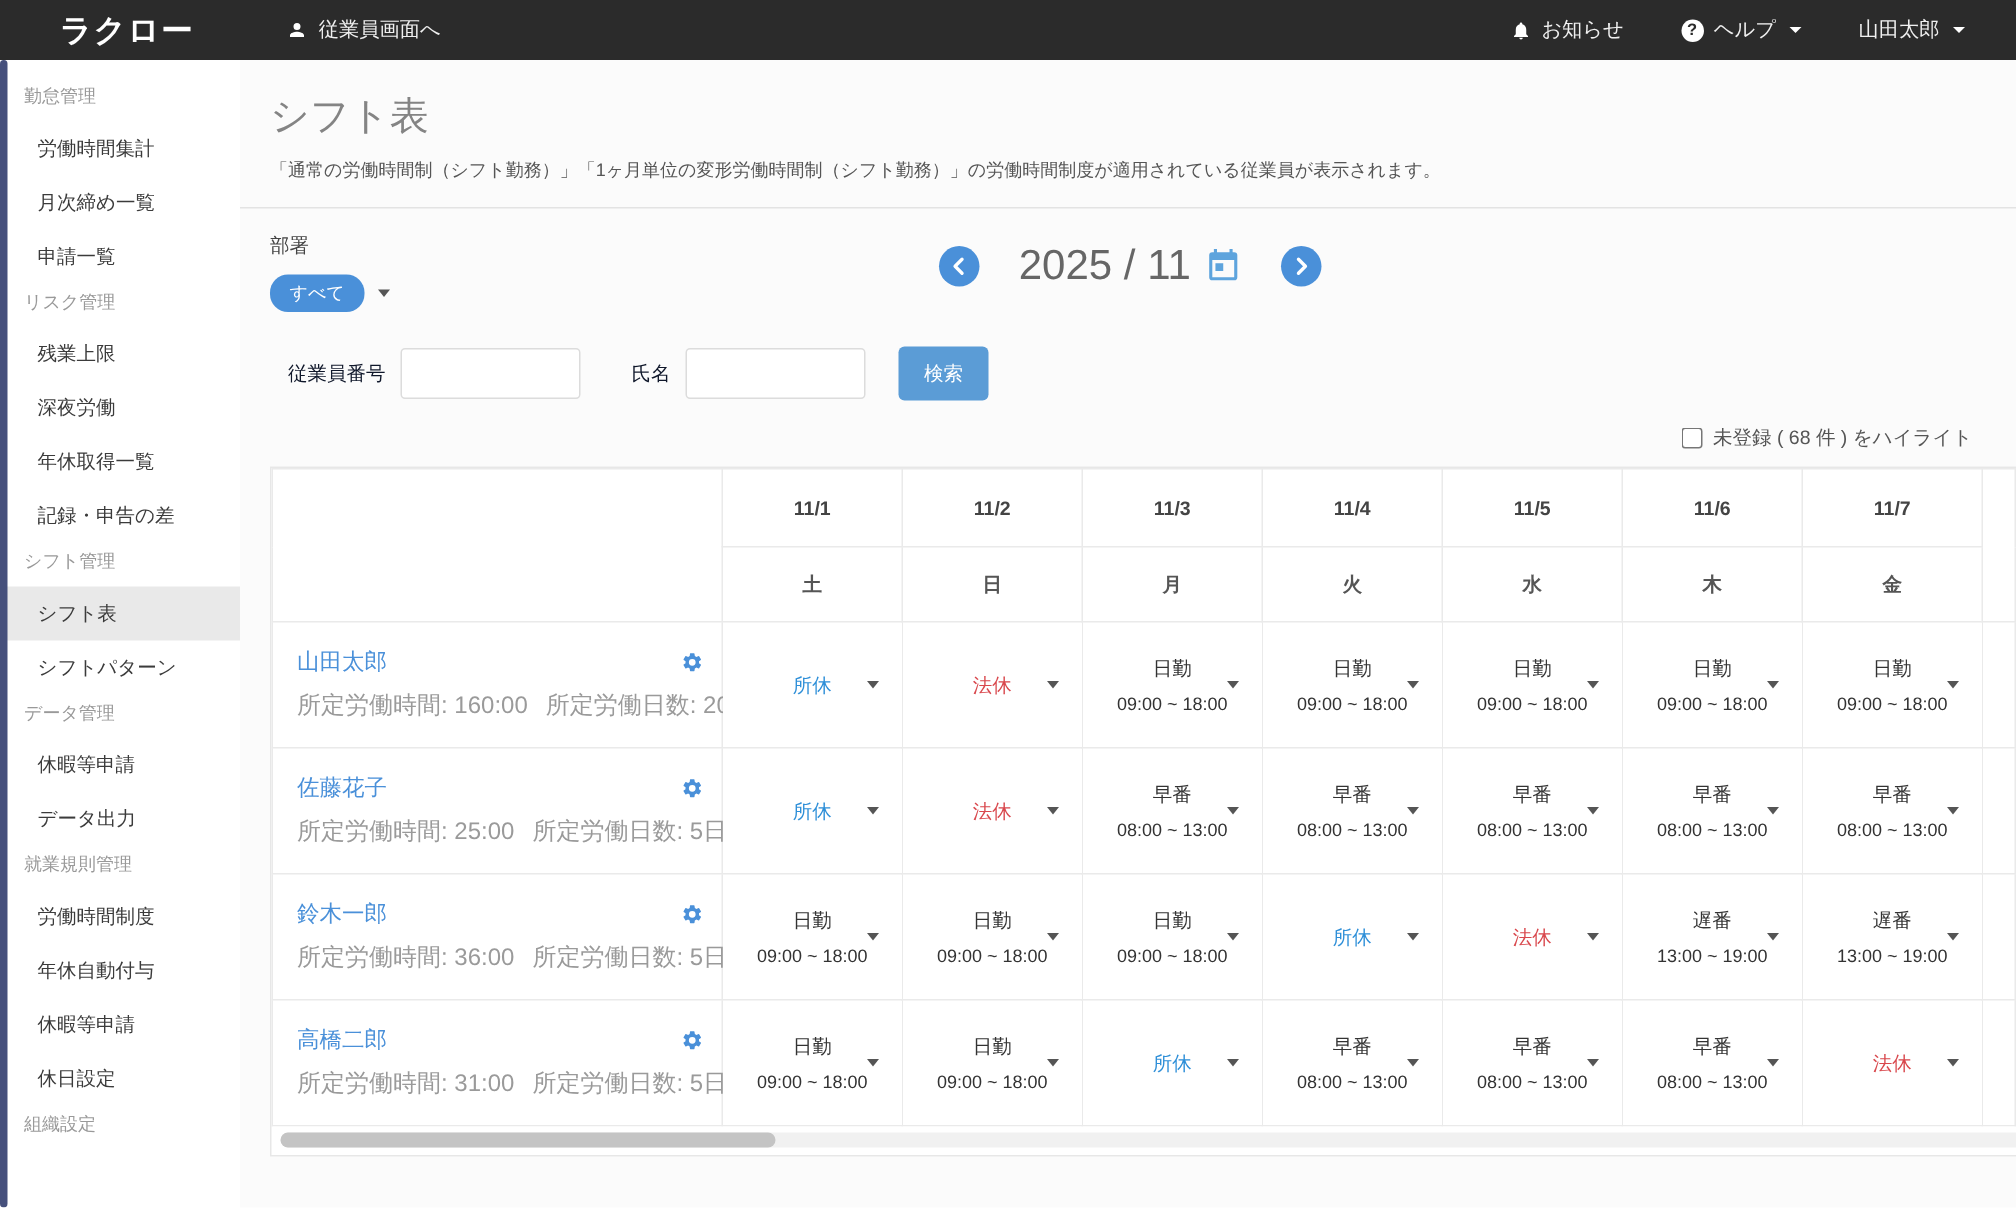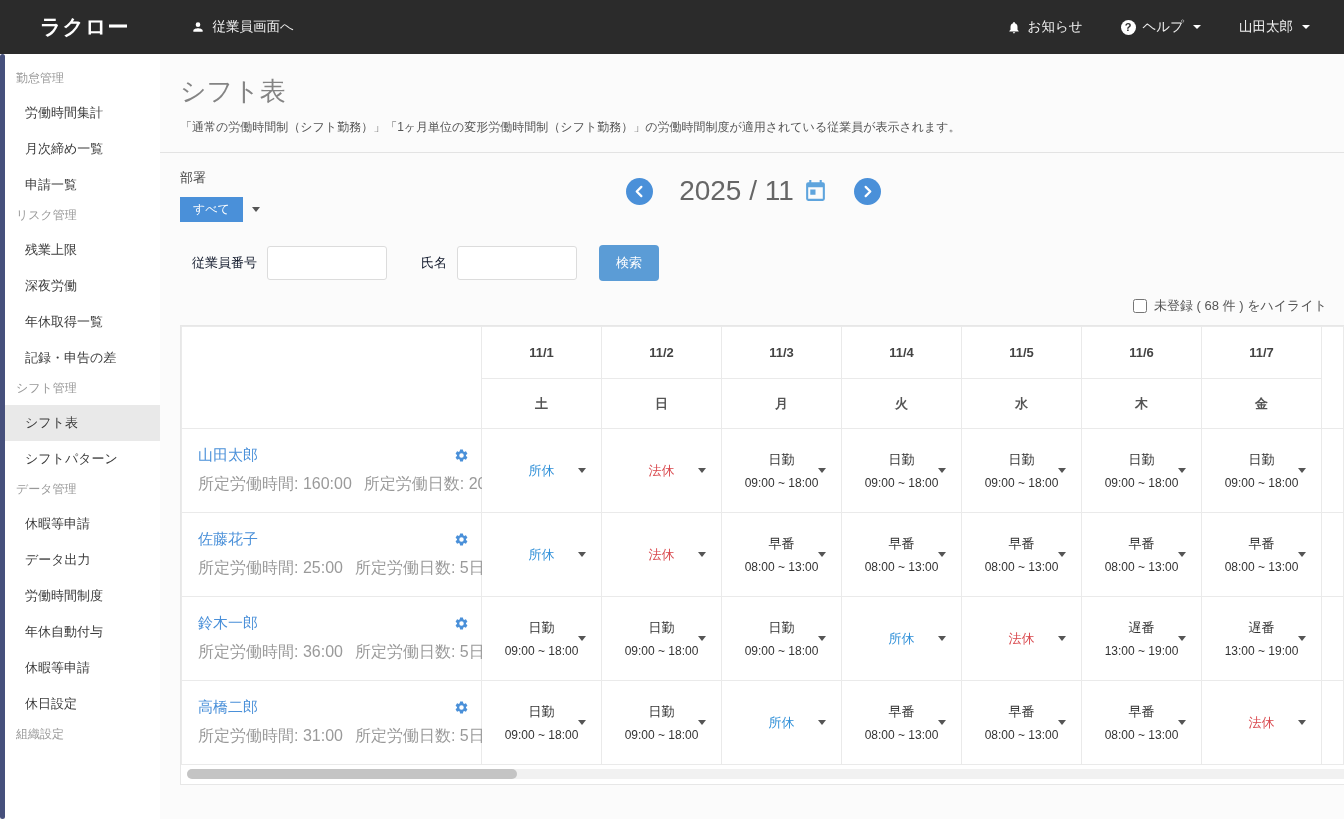--- a/index.html
+++ b/index.html
@@ -8,21 +8,21 @@
     --off-red:#d9484d;
     --topbar-bg:#2b2b2b;
   }
   *{box-sizing:border-box;}
   html,body{margin:0;padding:0;}
   body{
     width:1344px;height:819px;overflow:hidden;background:#fff;
     font-family:"Liberation Sans","DejaVu Sans",sans-serif;color:#333;
   }
   
-  .topbar{height:54px;background:var(--topbar-bg);display:flex;align-items:center;}
+  .topbar{height:40px;background:var(--topbar-bg);display:flex;align-items:center;}
   .logo{margin-left:40px;color:#fff;font-weight:bold;font-size:21px;letter-spacing:1px;cursor:pointer;}
   .tb-link{display:flex;align-items:center;gap:7px;color:#f0f0f0;font-size:13.5px;cursor:pointer;white-space:nowrap;}
   .emp-screen{margin-left:62px;}
   .tb-right{margin-left:auto;display:flex;align-items:center;gap:38px;margin-right:34px;}
   .caret-w{width:0;height:0;border-left:4px solid transparent;border-right:4px solid transparent;border-top:4px solid #fff;margin-left:2px;}
   .q-circle{width:15px;height:15px;border-radius:50%;background:#fff;color:#2b2b2b;font-size:11px;font-weight:bold;display:flex;align-items:center;justify-content:center;}
   
   .layout{display:flex;height:765px;}
   .sidebar{width:160px;background:#fff;position:relative;flex:none;overflow:hidden;}
   .sb-scroll{position:absolute;left:0;top:0;width:5px;height:100%;background:#46507c;border-radius:3px;}
@@ -33,32 +33,32 @@
   .main{flex:1;background:#fbfbfb;overflow:hidden;}
   
   .page-head{padding:20px 24px 16px 20px;border-bottom:1px solid #e3e3e3;}
   .page-title{margin:0 0 10px;font-size:26px;font-weight:400;color:#848484;}
   .page-desc{margin:0;font-size:12px;color:#555;}
   
   .content{padding:16px 17px 0 20px;position:relative;}
   .filters-top{position:relative;height:74px;}
   .dept-label{font-size:13px;color:#444;margin-bottom:10px;}
   .dept-select{display:flex;align-items:center;gap:9px;cursor:pointer;width:max-content;}
-  .dept-pill{background:var(--accent);color:#fff;font-size:12px;padding:4px 13px;border-radius:0;}
+  .dept-pill{background:var(--accent);color:#fff;font-size:12px;padding:4px 13px;border-radius:12px;}
   .caret-d{width:0;height:0;border-left:4px solid transparent;border-right:4px solid transparent;border-top:5px solid #555;}
   .month-nav{position:absolute;left:0;right:0;top:6px;display:flex;justify-content:center;align-items:center;gap:26px;pointer-events:none;}
   .month-nav > *{pointer-events:auto;}
   .nav-circle{width:27px;height:27px;border-radius:50%;background:var(--accent);border:none;display:flex;align-items:center;justify-content:center;cursor:pointer;padding:0;}
   .month-box{display:flex;align-items:center;gap:9px;}
   .month-label{font-size:28px;color:#666;}
   .search-row{display:flex;align-items:center;margin-top:2px;}
   .f-label{font-size:13px;color:#0f172a;margin-right:10px;margin-left:12px;}
   .f-input{width:120px;height:34px;border:1px solid #dcdcdc;border-radius:3px;background:#fff;margin-right:22px;padding:0 8px;font-size:13px;}
   .search-btn{background:#5b9cd6;color:#fff;border:none;border-radius:4px;font-size:13px;padding:9px 17px;cursor:pointer;}
-  .highlight-row{display:flex;justify-content:flex-end;align-items:center;gap:7px;margin:16px 0 10px;font-size:13px;color:#555;}
+  .highlight-row{display:flex;justify-content:flex-end;align-items:center;gap:7px;margin:16px 12px 10px;font-size:13px;color:#555;}
   .hl-check{width:14px;height:14px;margin:0;}
   
   .table-card{background:#fff;border:1px solid #e7e7e7;width:1229px;}
   .table-clip{overflow:hidden;width:100%;}
   table.shift-grid{border-collapse:collapse;table-layout:fixed;width:1162px;}
   .shift-grid th,.shift-grid td{border:1px solid #eaeaea;background:#fff;padding:0;}
   .emp-col{width:300px;}
   .th-date{width:120px;height:52px;font-size:13px;color:#444;text-align:center;font-weight:bold;}
   .th-day{height:50px;font-size:13px;color:#555;text-align:center;font-weight:bold;}
   .th-clip{width:22px;}
@@ -125,20 +125,21 @@
         <div class="sb-item">残業上限</div>
         <div class="sb-item">深夜労働</div>
         <div class="sb-item">年休取得一覧</div>
         <div class="sb-item">記録・申告の差</div>
         <div class="sb-title">シフト管理</div>
         <div class="sb-item active">シフト表</div>
         <div class="sb-item">シフトパターン</div>
         <div class="sb-title">データ管理</div>
         <div class="sb-item">休暇等申請</div>
         <div class="sb-item">データ出力</div>
+        <div class="sb-title">就業規則管理</div>
         <div class="sb-item">労働時間制度</div>
         <div class="sb-item">年休自動付与</div>
         <div class="sb-item">休暇等申請</div>
         <div class="sb-item">休日設定</div>
         <div class="sb-title">組織設定</div>
       </nav>
   </aside>
 
   <main class="main">
     <div class="page-head">

